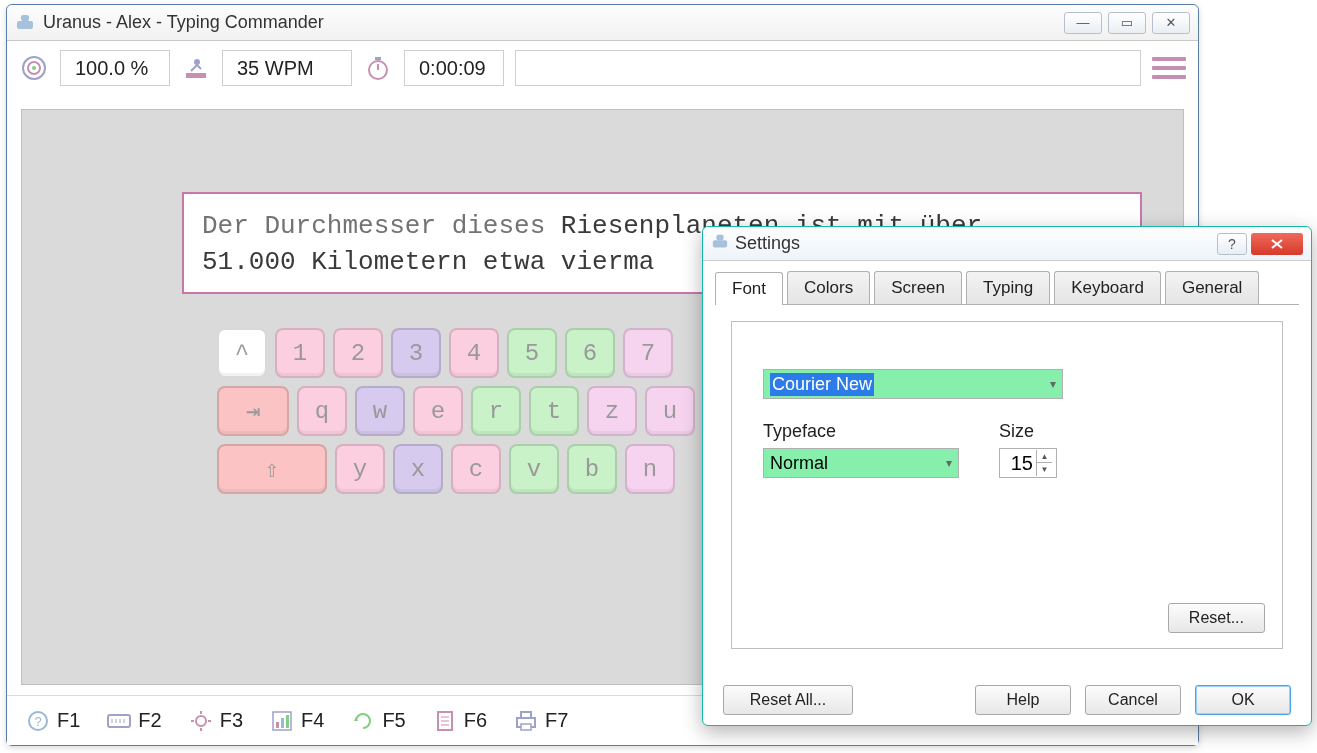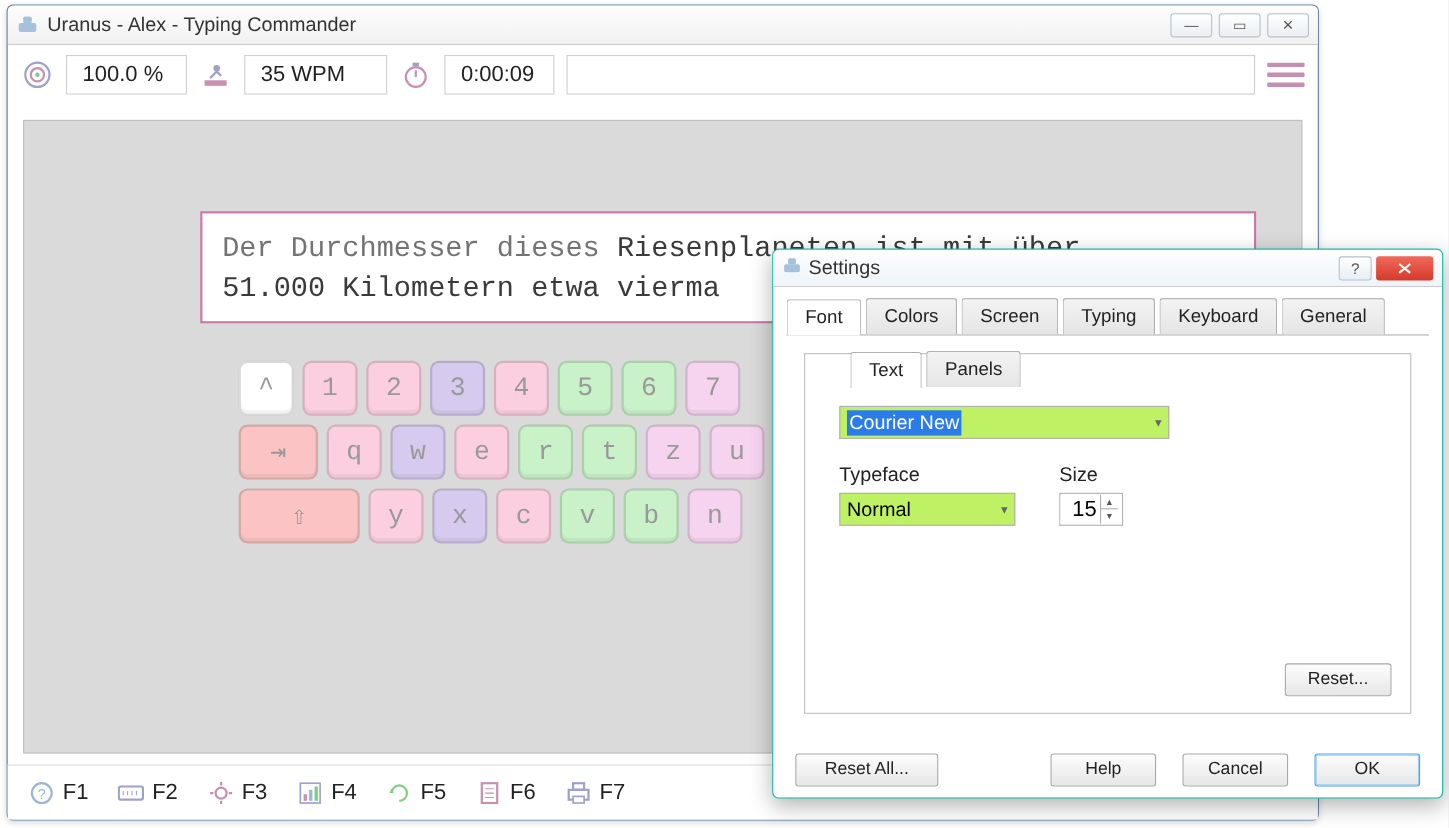--- a/index.html
+++ b/index.html
@@ -109,34 +109,34 @@
     padding:6px 16px; border:1px solid #b0b0b0; border-bottom:none;
     background:linear-gradient(#f3f3f3,#e5e5e5); margin-right:4px;
     font-size:17px; color:#222; cursor:pointer;
     border-top-left-radius:3px;border-top-right-radius:3px;
   }
   .tab.active { background:#fff; position:relative; top:1px; }
   .panel-frame{position:absolute;left:28px;top:94px;right:28px;bottom:76px;border:1px solid #bfbfbf;}
   .tabs2{position:absolute;left:40px;top:78px;}
   .formarea{position:absolute;left:60px;top:142px;right:60px;}
   .combo{
-    border:1px solid #b0b0b0; height:30px; background:#bef264;
+    border:1px solid #b0b0b0; height:30px; background:#86efac;
     display:flex;align-items:center;padding:0 6px;position:relative;font-size:18px;
   }
   .combo .caret{position:absolute;right:6px;top:7px;color:#666;font-size:12px;}
   .sel-highlight{background:#2b7ce8;color:#fff;padding:1px 2px;}
   .label{font-size:18px;color:#222;margin-bottom:6px;}
   .row2{display:flex;gap:40px;margin-top:22px;}
   .btn{
     height:30px;padding:0 20px;border:1px solid #a8a8a8;border-radius:3px;
     background:linear-gradient(#fcfcfc,#e7e7e7);font-size:16px;color:#222;
     display:flex;align-items:center;justify-content:center;cursor:pointer;
   }
   .btn.primary{border:1px solid #4ea3e8;box-shadow:0 0 0 1px #9bd0f7 inset;}
-  .dlg-bottom{position:absolute;left:0;right:0;bottom:10px;display:flex;align-items:center;gap:24px;padding:0 20px;}
+  .dlg-bottom{position:absolute;left:0;right:0;bottom:10px;display:flex;align-items:center;gap:14px;padding:0 20px;}
   .dlg-bottom .spacer{flex:1;}
   .spin{display:flex;border:1px solid #b0b0b0;height:30px;width:58px;align-items:center;}
   .spin input{border:none;width:36px;text-align:right;font-size:20px;padding-right:3px;outline:none;}
   .spinbtns{display:flex;flex-direction:column;width:16px;}
   .spinbtns div{height:13px;border-left:1px solid #b0b0b0;display:flex;align-items:center;justify-content:center;font-size:8px;color:#555;cursor:pointer;}
   .spinbtns div:first-child{border-bottom:1px solid #b0b0b0;}
   .reset-pos{position:absolute;right:46px;bottom:92px;}
 </style>
 </head>
 <body>
@@ -329,34 +329,30 @@
   <div class="tabs1">
     <div class="tab active">Font</div>
     <div class="tab">Colors</div>
     <div class="tab">Screen</div>
     <div class="tab">Typing</div>
     <div class="tab">Keyboard</div>
     <div class="tab">General</div>
   </div>
 
   <div class="panel-frame"></div>
-  <div class="tabs2">
-    <div class="tab active">Text</div>
-    <div class="tab">Panels</div>
-  </div>
 
   <div class="formarea">
     <div class="combo" style="width:300px">
       <span class="sel-highlight">Courier New</span>
       <span class="caret">▾</span>
     </div>
     <div class="row2">
       <div>
         <div class="label">Typeface</div>
-        <div class="combo" style="width:160px">
+        <div class="combo" style="width:196px">
           <span>Normal</span>
           <span class="caret">▾</span>
         </div>
       </div>
       <div>
         <div class="label">Size</div>
         <div class="spin">
           <input value="15" style="">
           <div class="spinbtns">
             <div>▲</div>

